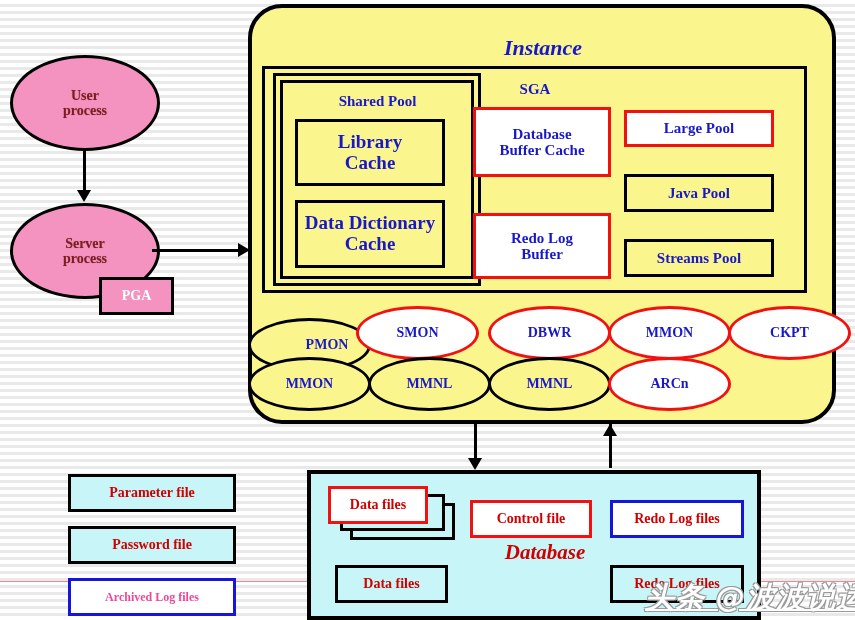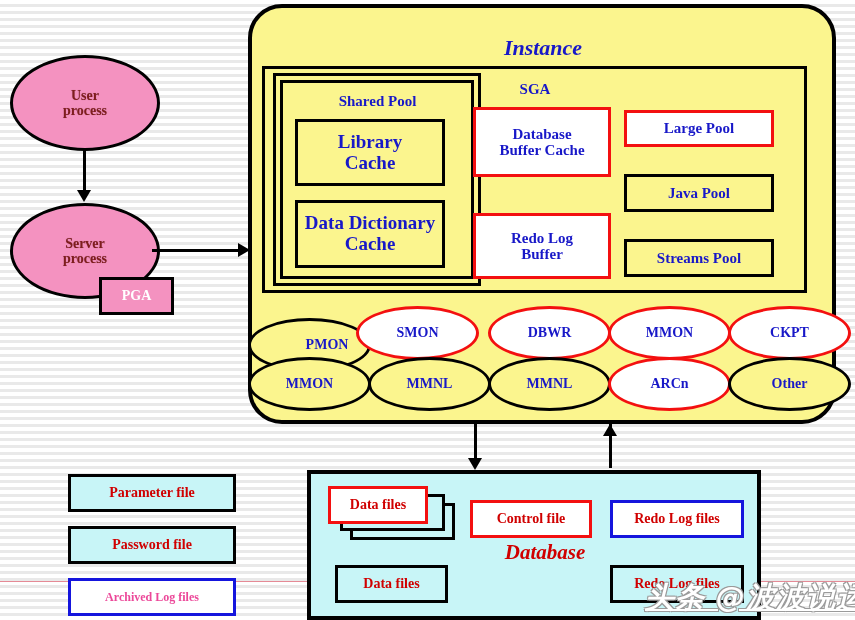--- a/index.html
+++ b/index.html
@@ -251,21 +251,20 @@
   <div class="abs box proc proc-black" style="left:248px; top:318px; width:123px; height:54px;padding-left:35px;">PMON</div>
   <div class="abs box proc proc-red" style="left:356px; top:306px; width:123px; height:54px;">SMON</div>
   <div class="abs box proc proc-red" style="left:488px; top:306px; width:123px; height:54px;">DBWR</div>
   <div class="abs box proc proc-red" style="left:608px; top:306px; width:123px; height:54px;">MMON</div>
   <div class="abs box proc proc-red" style="left:728px; top:306px; width:123px; height:54px;">CKPT</div>
 
   <div class="abs box proc proc-black" style="left:248px; top:357px; width:123px; height:54px;">MMON</div>
   <div class="abs box proc proc-black" style="left:368px; top:357px; width:123px; height:54px;">MMNL</div>
   <div class="abs box proc proc-black" style="left:488px; top:357px; width:123px; height:54px;">MMNL</div>
   <div class="abs box proc proc-red" style="left:608px; top:357px; width:123px; height:54px;">ARCn</div>
-  <div class="abs box proc proc-black" style="left:728px; top:357px; width:123px; height:54px;">Other</div>
 
   <div class="abs box ellipse-pink" style="left:10px; top:55px; width:150px; height:96px; white-space:pre-line;">User
 process</div>
 
   <div class="abs arrow-line-v" style="left:83px; top:150px; width:3px; height:44px;"></div>
   <div class="abs arrow-head-down" style="left:77px; top:190px;"></div>
 
   <div class="abs box ellipse-pink" style="left:10px; top:203px; width:150px; height:96px; white-space:pre-line;">Server
 process</div>
 

